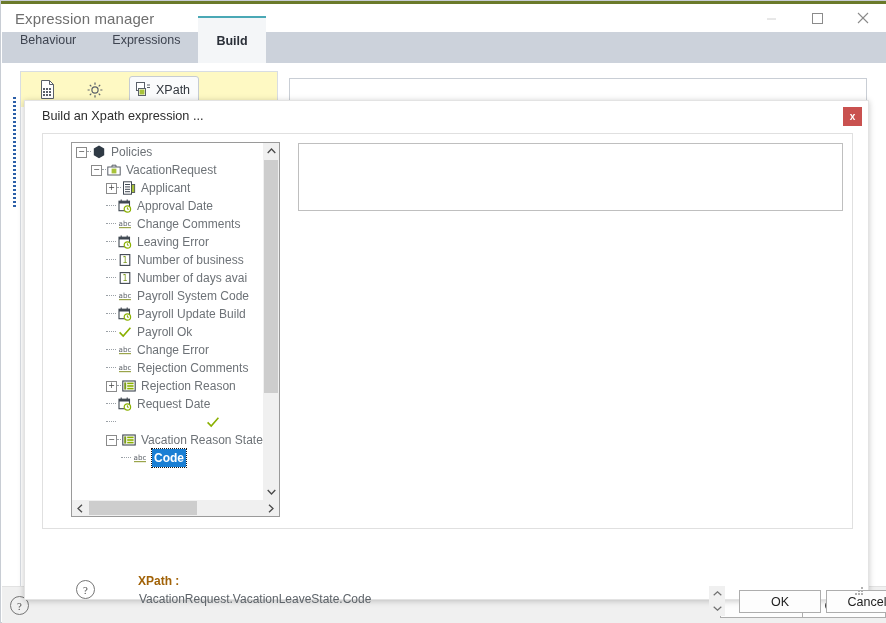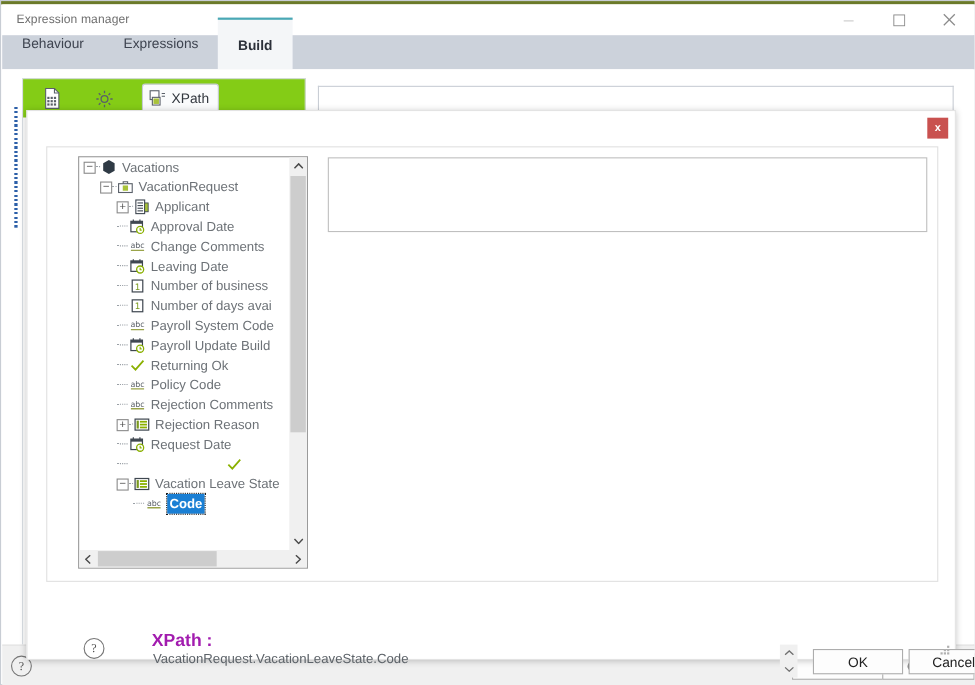--- a/index.html
+++ b/index.html
@@ -37,21 +37,21 @@
   .titlebar {
     position: absolute;
     left: 1px; top: 3px;
     width: 884px; height: 28px;
     background: #ffffff;
     display: flex;
     align-items: center;
   }
   .titlebar-title {
     margin-left: 13px;
-    font-size: 11px;
+    font-size: 15px;
     color: #6f6f6f;
     letter-spacing: 0.1px;
   }
   .titlebar-buttons {
     position: absolute;
     right: 0; top: 0;
     height: 28px;
     display: flex;
   }
   .win-btn {
@@ -92,21 +92,21 @@
     left: 1px; top: 62px;
     width: 884px; height: 523px;
     background: #ffffff;
   }
 
   
   .tool-card {
     position: absolute;
     left: 18px; top: 8px;
     width: 258px; height: 36px;
-    background: #84cc16;
+    background: #fef9c3;
     border: 1px solid #d8dde3;
     border-bottom: none;
     box-sizing: border-box;
     display: flex;
     align-items: center;
     padding-left: 12px;
     gap: 20px;
   }
   .tool-btn {
     width: 28px; height: 26px;
@@ -328,23 +328,23 @@
     width: 545px; height: 68px;
     border: 1px solid #bfbfbf;
     background: #ffffff;
     box-sizing: border-box;
   }
 
   
   .xpath-label {
     position: absolute;
     left: 95px; top: 440px;
-    font-size: 16px;
+    font-size: 12px;
     font-weight: bold;
-    color: #a21caf;
+    color: #a16207;
   }
   .xpath-value {
     position: absolute;
     left: 96px; top: 458px;
     font-size: 12px;
     color: #5d6369;
   }
   .spinner {
     position: absolute;
     left: 666px; top: 452px;
@@ -494,35 +494,38 @@
     <div class="btn" style="position:absolute; left:800px; top:7px; width:84px; height:24px;">
       <span>Cancel</span>
     </div>
   </div>
 </div>
 
 <div class="dlg-focus-edge"></div>
 
 <div id="dialog">
 
+  <div class="dlg-header">
+    <div class="dlg-title">Build an Xpath expression ...</div>
+  </div>
   <div class="dlg-close">
     <span>x</span>
   </div>
 
   <div class="dlg-body">
 
     <div class="tree-panel">
       <div class="tree-viewport" id="tree-viewport">
           <div class="tree-row" style="padding-left: 4px;">
             <span class="expander">−</span>
             <span class="dotline" style="width: 4px;"></span>
             <svg class="ticon" viewBox="0 0 16 16">
               <path d="M8 1.5 L13.2 4.5 L13.2 11.2 L8 14.2 L2.8 11.2 L2.8 4.5 Z" fill="#2f3a45"></path>
             </svg>
-            <span class="tree-label">Vacations</span>
+            <span class="tree-label">Policies</span>
           </div>
           <div class="tree-row" style="padding-left: 19px;">
             <span class="expander">−</span>
             <span class="dotline" style="width: 4px;"></span>
             <svg class="ticon" viewBox="0 0 16 16">
               <rect x="1.8" y="5" width="12.4" height="8" fill="#ffffff" stroke="#5a6069" stroke-width="1"></rect>
               <rect x="5.6" y="6.6" width="4.8" height="4.8" fill="#a8c23a"></rect>
               <path d="M6 5 V3.2 h4 V5" fill="none" stroke="#5a6069" stroke-width="1"></path>
             </svg>
             <span class="tree-label">VacationRequest</span>
@@ -566,21 +569,21 @@
           <div class="tree-row" style="padding-left: 34px;">
             <span class="dotline"></span>
             <span style="width: 1px; flex: 0 0 auto;"></span>
             <svg class="ticon" viewBox="0 0 16 16">
               <rect x="2" y="3.2" width="10.5" height="9.5" fill="#ffffff" stroke="#3f4750" stroke-width="1.1"></rect>
               <rect x="2" y="3.2" width="10.5" height="2.3" fill="#3f4750"></rect>
               <path d="M4.2 1.6 v2 M10.2 1.6 v2" stroke="#3f4750" stroke-width="1.1"></path>
               <circle cx="10.4" cy="11" r="3.2" fill="#ffffff" stroke="#8ab000" stroke-width="1.2"></circle>
               <path d="M10.4 9.3 v1.9 h1.4" fill="none" stroke="#8ab000" stroke-width="1"></path>
             </svg>
-            <span class="tree-label">Leaving Date</span>
+            <span class="tree-label">Leaving Error</span>
           </div>
           <div class="tree-row" style="padding-left: 34px;">
             <span class="dotline"></span>
             <span style="width: 1px; flex: 0 0 auto;"></span>
             <svg class="ticon" viewBox="0 0 16 16">
               <rect x="3.2" y="2.6" width="9.6" height="10.8" fill="#ffffff" stroke="#3f4750" stroke-width="1.1"></rect>
               <text x="8" y="11.3" font-family="DejaVu Sans, sans-serif" font-size="8" fill="#7a9a1e" text-anchor="middle">1</text>
             </svg>
             <span class="tree-label">Number of business</span>
           </div>
@@ -613,30 +616,30 @@
               <path d="M10.4 9.3 v1.9 h1.4" fill="none" stroke="#8ab000" stroke-width="1"></path>
             </svg>
             <span class="tree-label">Payroll Update Build</span>
           </div>
           <div class="tree-row" style="padding-left: 34px;">
             <span class="dotline"></span>
             <span style="width: 1px; flex: 0 0 auto;"></span>
             <svg class="ticon" viewBox="0 0 16 16">
               <path d="M2.6 8.4 L6.2 12 L13.4 3.8" fill="none" stroke="#8ab000" stroke-width="1.6"></path>
             </svg>
-            <span class="tree-label">Returning Ok</span>
+            <span class="tree-label">Payroll Ok</span>
           </div>
           <div class="tree-row" style="padding-left: 34px;">
             <span class="dotline"></span>
             <span style="width: 1px; flex: 0 0 auto;"></span>
             <svg class="ticon" viewBox="0 0 16 16">
               <text x="8" y="9.6" font-family="DejaVu Sans, sans-serif" font-size="7.2" fill="#5c6168" text-anchor="middle">abc</text>
               <line x1="2" y1="11.6" x2="14" y2="11.6" stroke="#9aa44a" stroke-width="1.2"></line>
             </svg>
-            <span class="tree-label">Policy Code</span>
+            <span class="tree-label">Change Error</span>
           </div>
           <div class="tree-row" style="padding-left: 34px;">
             <span class="dotline"></span>
             <span style="width: 1px; flex: 0 0 auto;"></span>
             <svg class="ticon" viewBox="0 0 16 16">
               <text x="8" y="9.6" font-family="DejaVu Sans, sans-serif" font-size="7.2" fill="#5c6168" text-anchor="middle">abc</text>
               <line x1="2" y1="11.6" x2="14" y2="11.6" stroke="#9aa44a" stroke-width="1.2"></line>
             </svg>
             <span class="tree-label">Rejection Comments</span>
           </div>
@@ -679,21 +682,21 @@
             <span class="dotline" style="width: 4px;"></span>
             <svg class="ticon" viewBox="0 0 16 16">
               <rect x="1.8" y="3" width="12.4" height="10" fill="#ffffff" stroke="#3f4750" stroke-width="1.1"></rect>
               <rect x="3.2" y="4.4" width="2" height="7.2" fill="#7a9a1e"></rect>
               <g fill="#8ab000">
                 <rect x="6.2" y="4.6" width="6.4" height="1.6"></rect>
                 <rect x="6.2" y="7.2" width="6.4" height="1.6"></rect>
                 <rect x="6.2" y="9.8" width="6.4" height="1.6"></rect>
               </g>
             </svg>
-            <span class="tree-label">Vacation Leave State</span>
+            <span class="tree-label">Vacation Reason State</span>
           </div>
           <div class="tree-row selected" style="padding-left: 49px;">
             <span class="dotline"></span>
             <span style="width: 1px; flex: 0 0 auto;"></span>
             <svg class="ticon" viewBox="0 0 16 16">
               <text x="8" y="9.6" font-family="DejaVu Sans, sans-serif" font-size="7.2" fill="#5c6168" text-anchor="middle">abc</text>
               <line x1="2" y1="11.6" x2="14" y2="11.6" stroke="#9aa44a" stroke-width="1.2"></line>
             </svg>
             <span class="tree-label">Code</span>
           </div>

